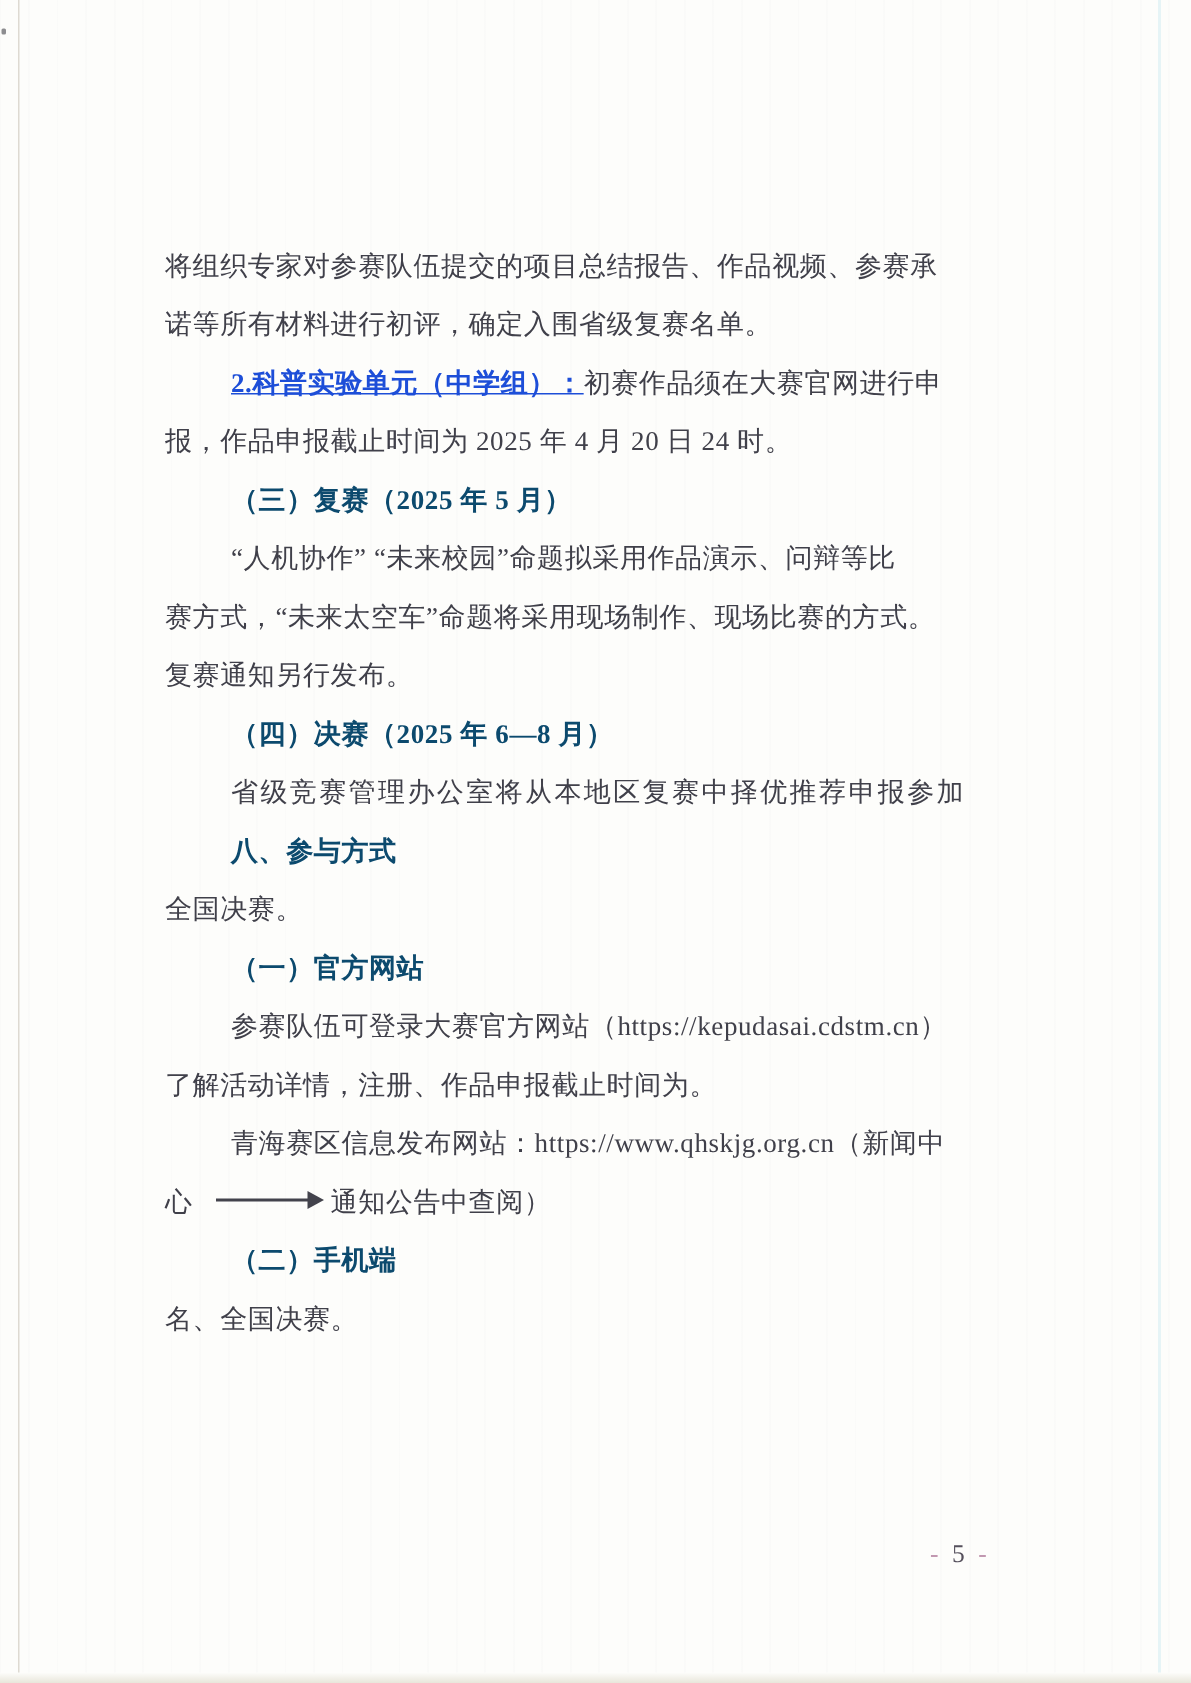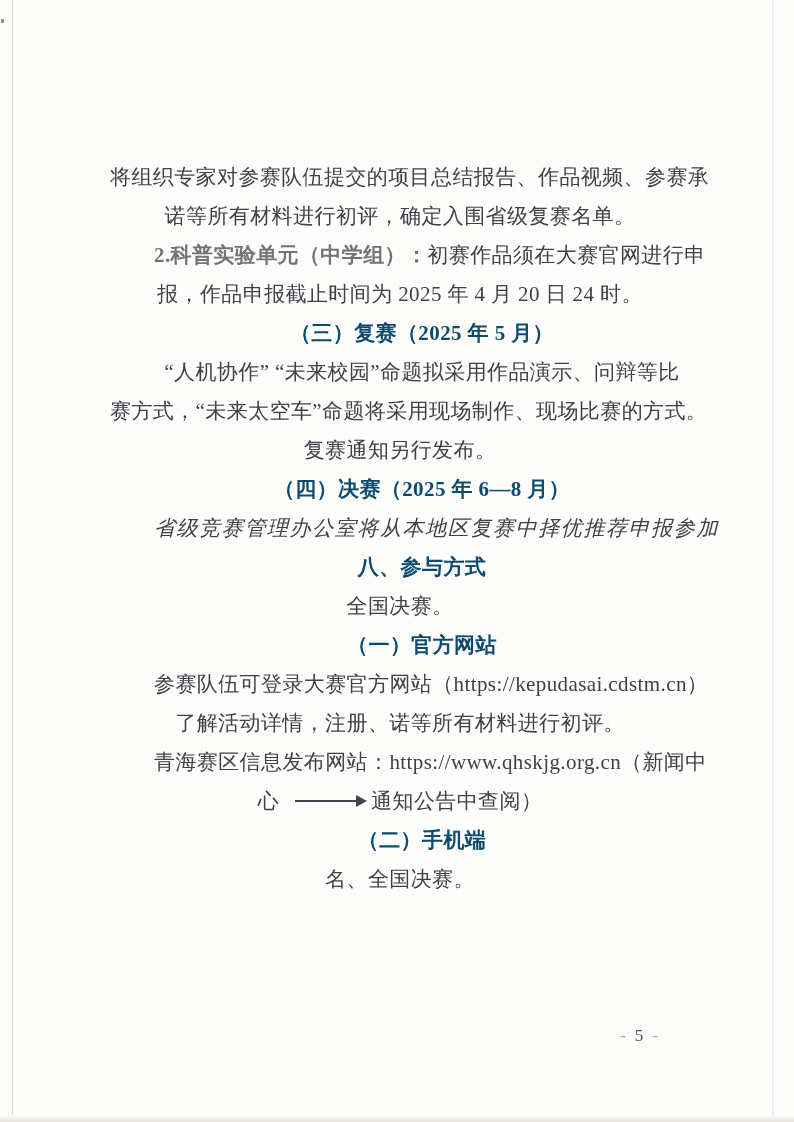--- a/index.html
+++ b/index.html
@@ -52,34 +52,33 @@
     width: 3px; height: 4px;
     background: #8d8d90;
     border-radius: 1px;
   }
   .doc {
     position: absolute;
     left: 110px;
     top: 158px;
     width: 580px;
     color: #40404a;
-    font-size: 21px;
-    text-align: center;
+    font-size: 18px;
   }
   .ln {
     margin: 0;
     height: 39px;
     line-height: 39px;
     white-space: nowrap;
     letter-spacing: 0.4px;
   }
   .ind { padding-left: 44px; }
   .hd { font-weight: 700; color: #0c4a6e; }
-  .lead { font-weight: 700; color: #737373; }
-  .sp { letter-spacing: 1.6px; font-style: italic; }
+  .lead { font-weight: 700; color: #1d4ed8; text-decoration: underline; }
+  .sp { letter-spacing: 1.6px; }
   .long-arrow {
     display: inline-block;
     position: relative;
     width: 62px;
     height: 2px;
     background: #43434c;
     vertical-align: 6px;
     margin: 0 14px 0 16px;
   }
   .long-arrow::after {
@@ -120,21 +119,21 @@
     <p class="ln ind hd">（三）复赛（2025 年 5 月）</p>
     <p class="ln ind">“人机协作” “未来校园”命题拟采用作品演示、问辩等比</p>
     <p class="ln">赛方式，“未来太空车”命题将采用现场制作、现场比赛的方式。</p>
     <p class="ln">复赛通知另行发布。</p>
     <p class="ln ind hd">（四）决赛（2025 年 6—8 月）</p>
     <p class="ln ind sp">省级竞赛管理办公室将从本地区复赛中择优推荐申报参加</p>
     <p class="ln ind hd">八、参与方式</p>
     <p class="ln">全国决赛。</p>
     <p class="ln ind hd">（一）官方网站</p>
     <p class="ln ind">参赛队伍可登录大赛官方网站（https://kepudasai.cdstm.cn）</p>
-    <p class="ln">了解活动详情，注册、诺等所有材料进行初评。</p>
+    <p class="ln">了解活动详情，注册、作品申报截止时间为。</p>
     <p class="ln ind">青海赛区信息发布网站：https://www.qhskjg.org.cn（新闻中</p>
     <p class="ln"><span>心</span><span class="long-arrow"></span><span>通知公告中查阅）</span></p>
     <p class="ln ind hd">（二）手机端</p>
     <p class="ln">名、全国决赛。</p>
   </div>
 
   <div class="page-num">
     <span class="pn-dash">-</span>
     <span class="pn-val">5</span>
     <span class="pn-dash">-</span>

